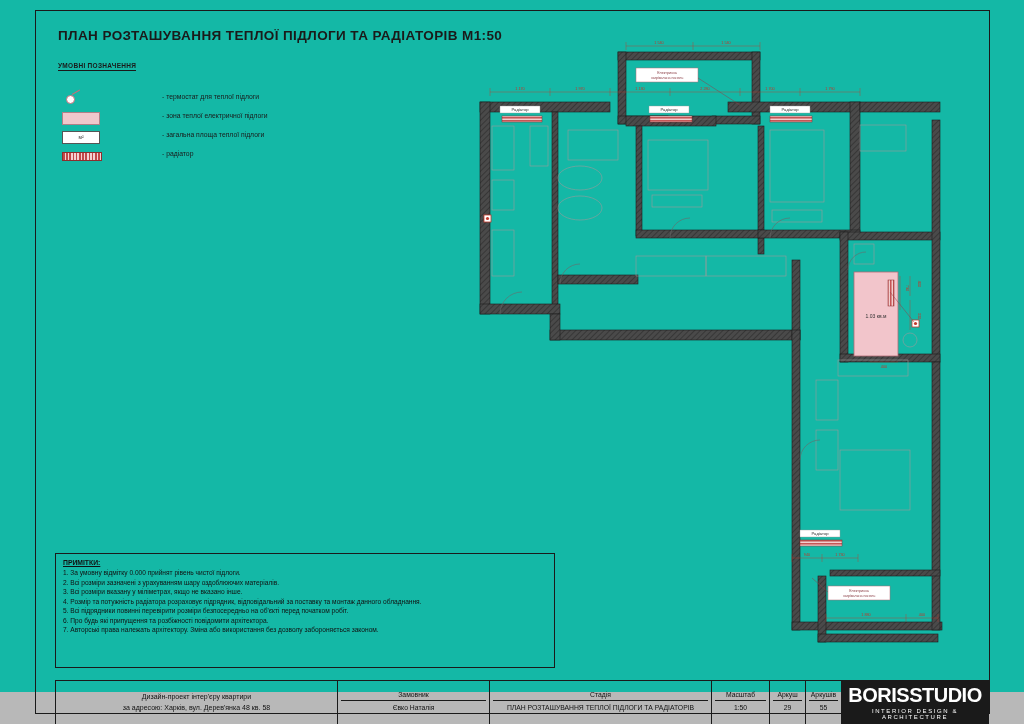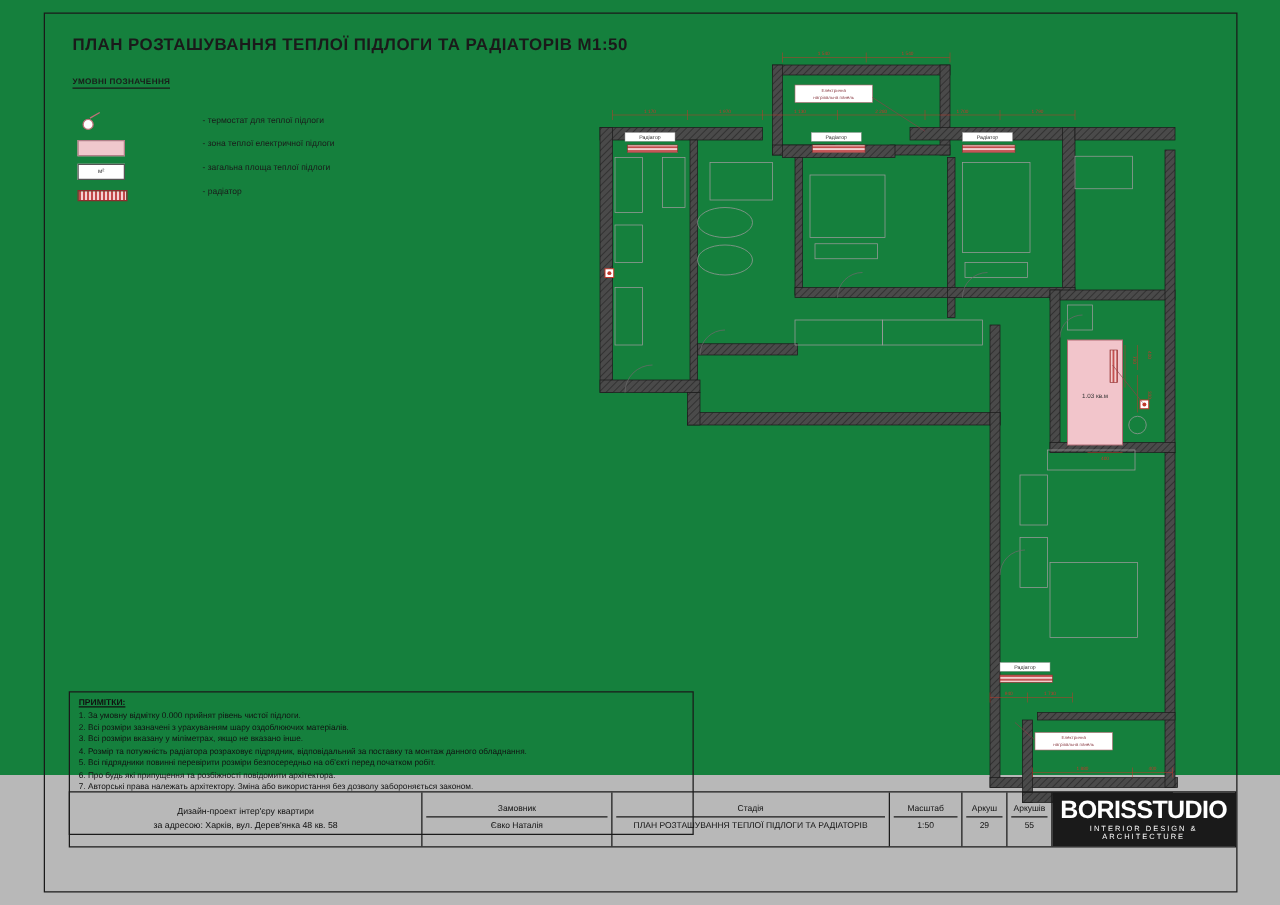--- a/index.html
+++ b/index.html
@@ -10,22 +10,22 @@
   body {
     width: 1024px;
     height: 724px;
     font-family: "Liberation Sans", sans-serif;
     overflow: hidden;
   }
   #sheet {
     position: absolute;
     left: 0; top: 0;
     width: 1024px;
-    height: 620px;
-    background: #15803d;
+    height: 692px;
+    background: #14b8a6;
   }
   .border-outer {
     position: absolute;
     left: 35px; top: 10px;
     width: 955px; height: 704px;
     border: 1.5px solid #1a1a1a;
     box-sizing: border-box;
   }
   .title-main {
     position: absolute;
@@ -139,21 +139,21 @@
   }
   .notes-item {
     font-size: 6.6px;
     color: #111;
     line-height: 1.45;
   }
 
   
   .tblock {
     position: absolute;
-    left: 55px; top: 633px;
+    left: 55px; top: 680px;
     width: 934px;
     height: 45px;
     border: 1px solid #1a1a1a;
     box-sizing: border-box;
     display: flex;
   }
   .tb-cell {
     border-right: 1px solid #1a1a1a;
     box-sizing: border-box;
     display: flex;

